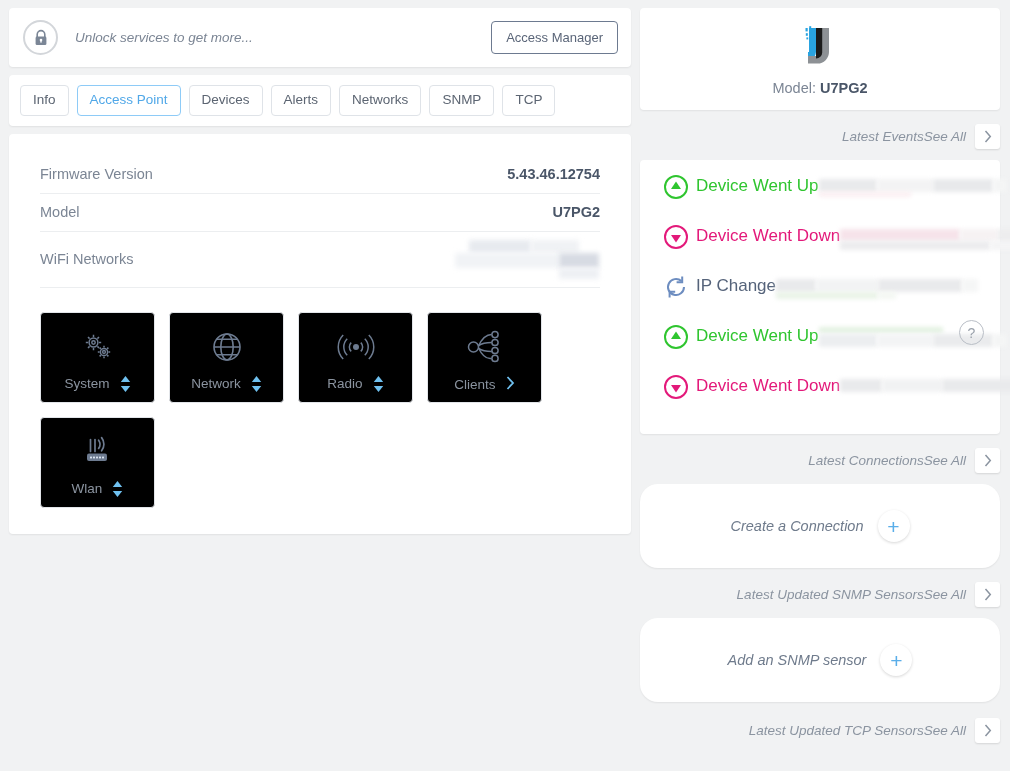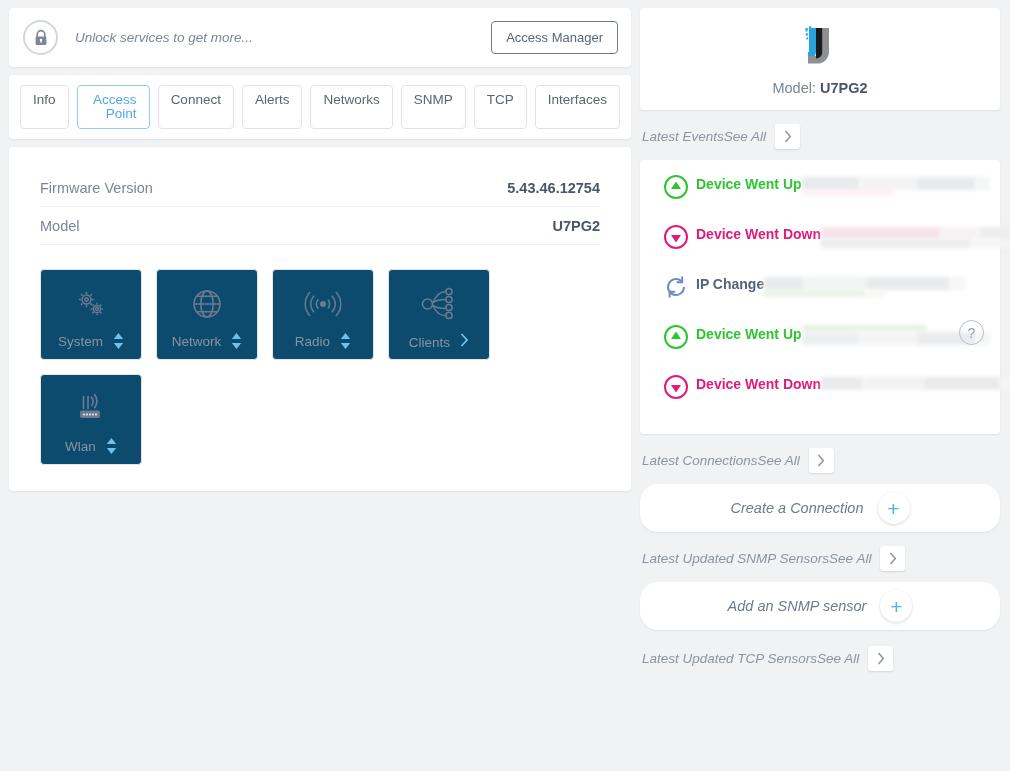--- a/index.html
+++ b/index.html
@@ -62,21 +62,21 @@
   .info-value { font-size: 14.5px; color: #4a5668; font-weight: bold; }
   .blur-block { position: relative; width: 145px; height: 42px; }
   .blur-block i {
     position: absolute; display: block; border-radius: 1px;
     background: #eceff3; filter: blur(2.4px);
   }
 
   
   .tiles { display: flex; flex-wrap: wrap; gap: 14px; margin-top: 24px; }
   .tile {
-    width: 102px; height: 91px; background: #0c4a6e;
+    width: 115px; height: 91px; background: #000000;
     border: 1px solid #e2e5e9; border-radius: 4px;
     display: flex; flex-direction: column; align-items: center;
     justify-content: flex-start; padding-top: 14px; cursor: pointer;
     position: relative;
   }
   .tile-icon { height: 40px; display: flex; align-items: center; justify-content: center; }
   .tile-foot {
     display: flex; align-items: center; justify-content: center;
     gap: 10px; margin-top: 9px; width: 100%;
   }
@@ -99,21 +99,21 @@
   .svc-title { font-size: 13.5px; color: #8b94a0; line-height: 1.35; }
   .svc-status { font-size: 13.5px; color: #51a8e8; line-height: 1.35; }
   .edit-btn {
     width: 34px; height: 34px; border-radius: 50%; background: #fff;
     box-shadow: 0 1px 3px rgba(0,0,0,0.16);
     display: flex; align-items: center; justify-content: center; cursor: pointer;
     flex: 0 0 auto;
   }
 
   .sec-head {
-    display: flex; align-items: center; justify-content: flex-start;
+    display: flex; align-items: center; justify-content: flex-end;
     padding: 14px 0 11px 2px;
   }
   .sec-title { font-size: 13.5px; font-style: italic; color: #8b94a0; }
   .sec-right { display: flex; align-items: center; gap: 9px; }
   .see-all { font-size: 13.5px; font-style: italic; color: #8b94a0; cursor: pointer; }
   .chev-btn {
     width: 25px; height: 25px; background: #fff; border-radius: 3px;
     box-shadow: 0 1px 2px rgba(0,0,0,0.12);
     display: flex; align-items: center; justify-content: center; cursor: pointer;
   }
@@ -121,33 +121,33 @@
   
   .events-card { padding: 14px 16px 16px 16px; position: relative; }
   .event-row { display: flex; align-items: flex-start; position: relative; min-height: 50px; }
   .ev-gutter { width: 40px; flex: 0 0 auto; display: flex; justify-content: center; position: relative; }
   .ev-line {
     position: absolute; left: 50%; top: 0; bottom: 0; width: 2px;
     margin-left: -1px; background: #e4e6e9;
   }
   .ev-badge { position: relative; z-index: 2; background: #fff; }
   .ev-body { flex: 1 1 auto; padding-top: 1px; }
-  .ev-title { font-size: 14px; font-weight: bold; line-height: 1.3; }
+  .ev-title { font-size: 17px; font-weight: normal; line-height: 1.3; }
   .ev-bars { position: relative; height: 26px; margin-top: 4px; }
   .ev-bars i { position: absolute; display: block; border-radius: 1px; filter: blur(2.2px); }
   .help-circle {
     position: absolute; right: 16px; top: 160px;
     width: 25px; height: 25px; border-radius: 50%;
     border: 1.5px solid #b9bec6; color: #9aa1ab;
     display: flex; align-items: center; justify-content: center;
     font-size: 14px; cursor: pointer;
   }
 
   .empty-card {
-    height: 48px; display: flex; align-items: center; justify-content: center;
+    height: 84px; display: flex; align-items: center; justify-content: center;
     gap: 14px;
     border-radius: 18px;
   }
   .empty-label { font-size: 14.5px; font-style: italic; color: #6f7b8c; }
   .plus-btn {
     width: 32px; height: 32px; border-radius: 50%; background: #fff;
     box-shadow: 0 1px 3px rgba(0,0,0,0.16);
     display: flex; align-items: center; justify-content: center;
     color: #5aaee9; font-size: 21px; line-height: 1; cursor: pointer;
     font-family: "Liberation Sans", sans-serif;
@@ -169,40 +169,49 @@
           <rect x="7.3" y="11" width="1.4" height="2.6" fill="#ffffff"></rect>
         </svg>
       </div>
       <div class="unlock-text">Unlock services to get more...</div>
       <button class="access-manager-btn">Access Manager</button>
     </div>
 
     <div class="card tabs-card">
       <div class="tab">Info</div>
       <div class="tab active">Access Point</div>
-      <div class="tab">Connect</div>
+      <div class="tab">Devices</div>
       <div class="tab">Alerts</div>
       <div class="tab">Networks</div>
       <div class="tab">SNMP</div>
       <div class="tab">TCP</div>
-      <div class="tab">Interfaces</div>
     </div>
 
     <div class="card info-card">
 
       <div class="info-row">
         <span class="info-label">Firmware Version</span>
         <span class="info-value">5.43.46.12754</span>
       </div>
 
       <div class="info-row">
         <span class="info-label">Model</span>
         <span class="info-value">U7PG2</span>
       </div>
 
+      <div class="info-row" style="height:56px;">
+        <span class="info-label">WiFi Networks</span>
+        <span class="blur-block">
+          <i style="left:14px;  top:2px;  width:62px; height:13px; background:#e7eaef;"></i>
+          <i style="left:76px;  top:2px;  width:48px; height:13px; background:#f0f2f5;"></i>
+          <i style="left:0px;   top:15px; width:104px;height:15px; background:#f1f3f6;"></i>
+          <i style="left:104px; top:15px; width:40px; height:15px; background:#d7dbe3;"></i>
+          <i style="left:104px; top:30px; width:40px; height:11px; background:#eef0f4;"></i>
+        </span>
+      </div>
 
       <div class="tiles">
 
         <div class="tile">
           <div class="tile-icon">
             <svg width="34" height="32" viewBox="0 0 34 32" aria-hidden="true">
               <g fill="none" stroke="#6d7b90" stroke-width="1.5">
                 <circle cx="12.5" cy="11.5" r="4.4"></circle>
                 <circle cx="12.5" cy="11.5" r="1.7"></circle>
                 <path d="M12.5 3.8v2.2M12.5 17v2.2M4.8 11.5H7M18 11.5h2.2M7 6l1.6 1.6M16.4 15.4L18 17M18 6l-1.6 1.6M8.6 15.4L7 17"></path>

